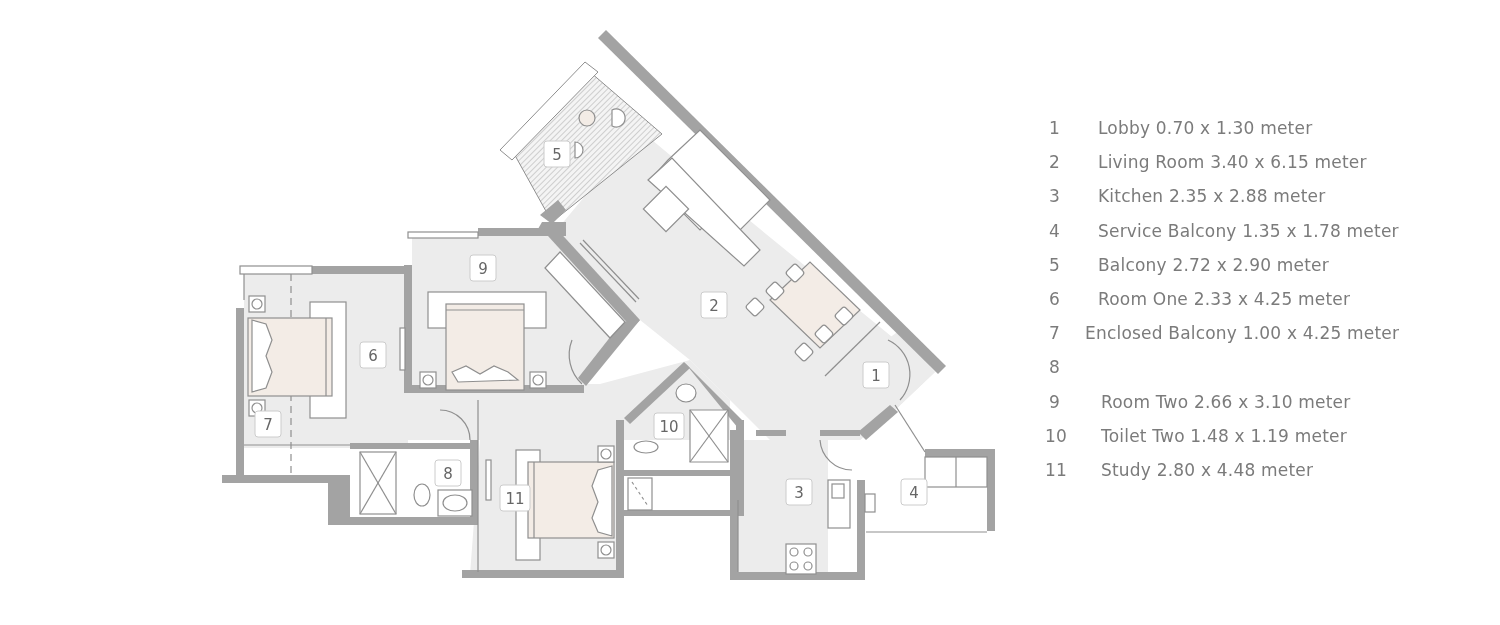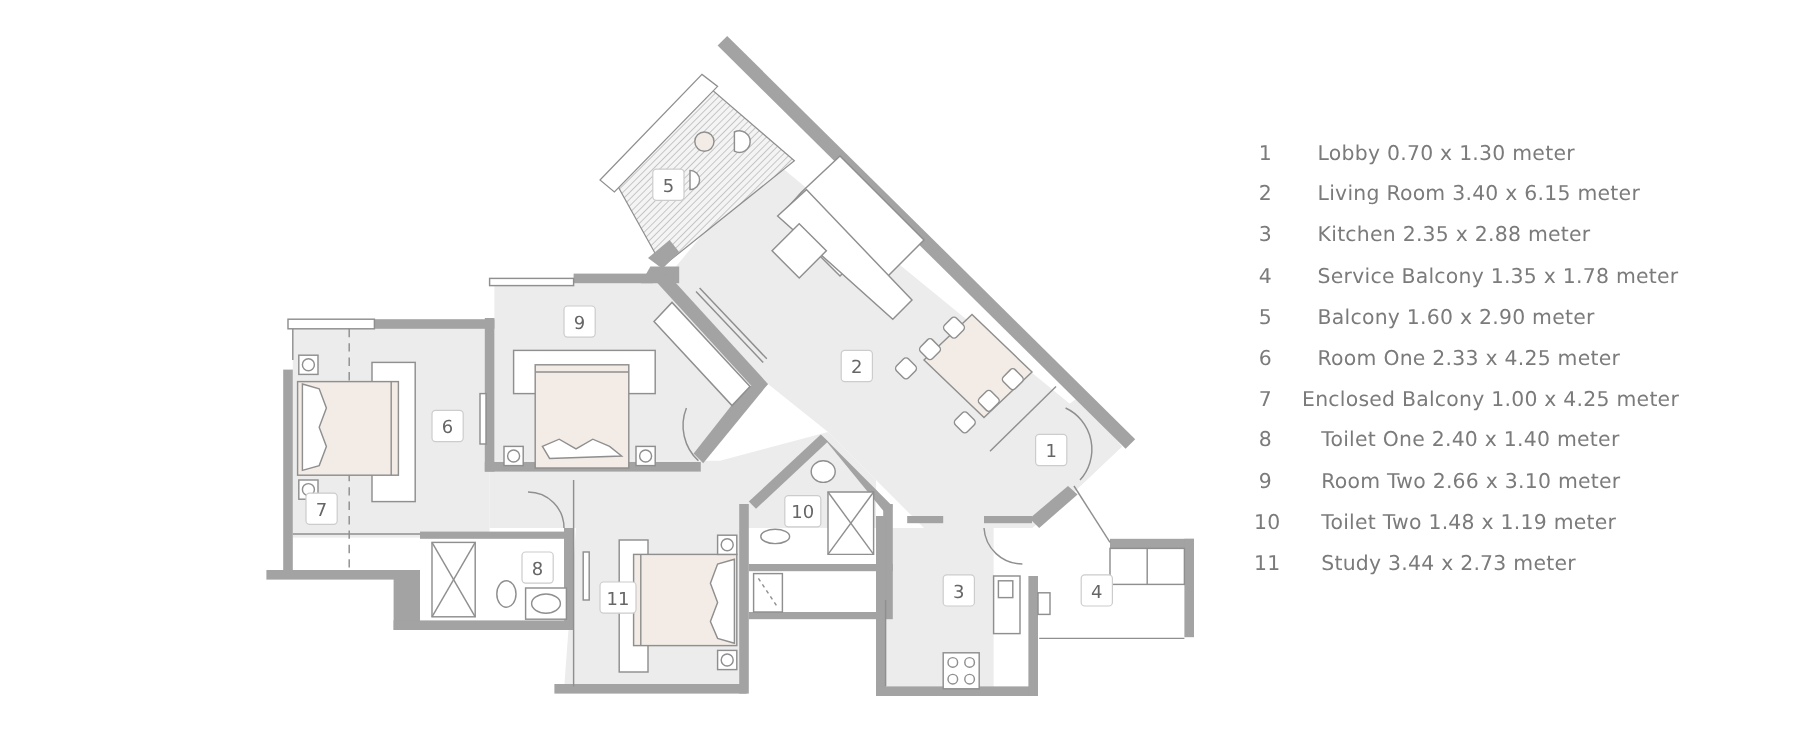--- a/index.html
+++ b/index.html
@@ -248,39 +248,38 @@
   <div class="legend-row">
       <span class="legend-num">3</span>
       <span class="legend-text">Kitchen 2.35 x 2.88 meter</span>
     </div>
   <div class="legend-row">
       <span class="legend-num">4</span>
       <span class="legend-text">Service Balcony 1.35 x 1.78 meter</span>
     </div>
   <div class="legend-row">
       <span class="legend-num">5</span>
-      <span class="legend-text">Balcony 1.60 x 2.90 meter</span>
+      <span class="legend-text">Balcony 2.72 x 2.90 meter</span>
     </div>
   <div class="legend-row">
       <span class="legend-num">6</span>
       <span class="legend-text">Room One 2.33 x 4.25 meter</span>
     </div>
   <div class="legend-row">
       <span class="legend-num">7</span>
       <span class="legend-text" style="left:40px">Enclosed Balcony 1.00 x 4.25 meter</span>
     </div>
   <div class="legend-row">
       <span class="legend-num">8</span>
-      <span class="legend-text" style="left:56px">Toilet One 2.40 x 1.40 meter</span>
     </div>
   <div class="legend-row">
       <span class="legend-num">9</span>
       <span class="legend-text" style="left:56px">Room Two 2.66 x 3.10 meter</span>
     </div>
   <div class="legend-row">
       <span class="legend-num" style="left:0">10</span>
       <span class="legend-text" style="left:56px">Toilet Two 1.48 x 1.19 meter</span>
     </div>
   <div class="legend-row">
       <span class="legend-num" style="left:0">11</span>
-      <span class="legend-text" style="left:56px">Study 3.44 x 2.73 meter</span>
+      <span class="legend-text" style="left:56px">Study 2.80 x 4.48 meter</span>
     </div>
 </div>
 
 </body></html>

